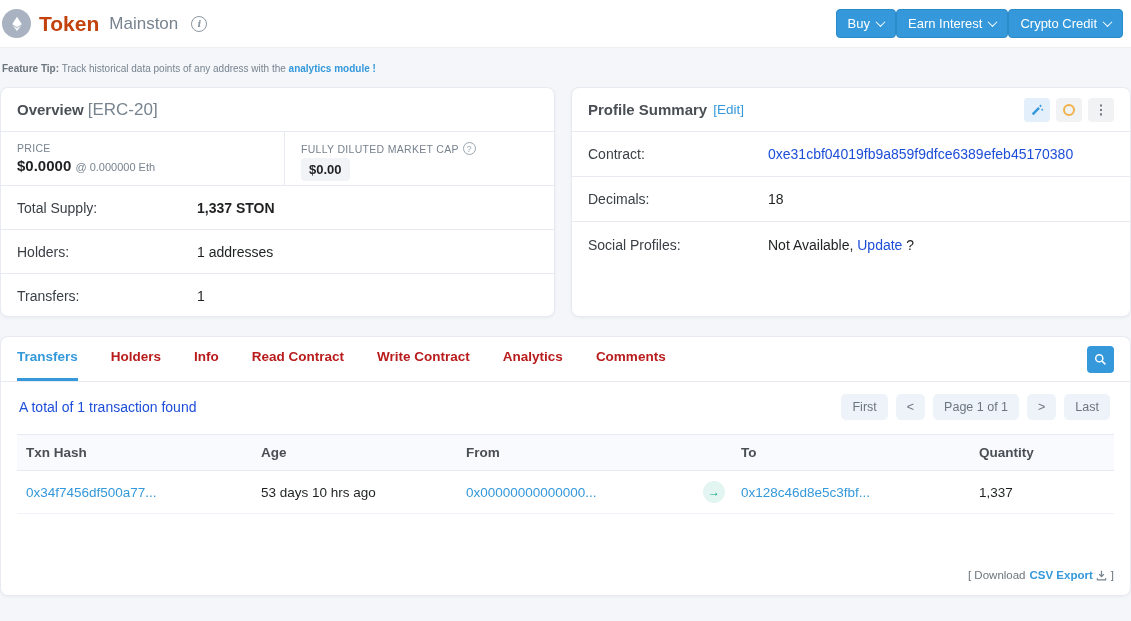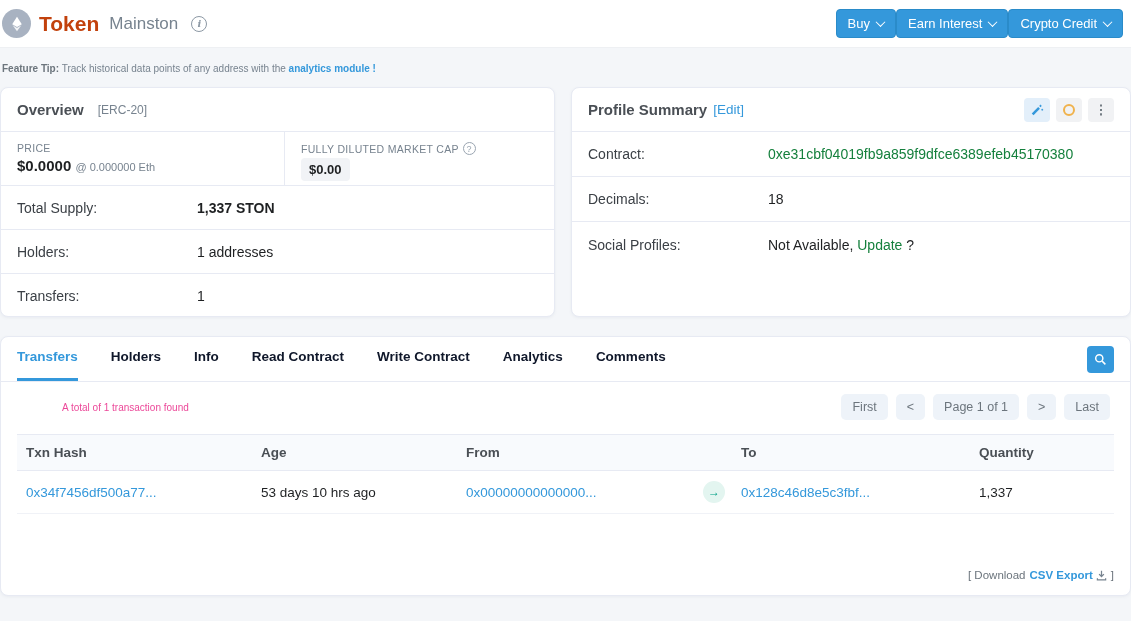--- a/index.html
+++ b/index.html
@@ -22,21 +22,21 @@
   .feature-tip b { color:#6c757d; }
   .tip-link { color:#3498db; font-weight:bold; text-decoration:none; }
 
   
   .cards-row { display:flex; gap:16px; height:230px; }
   .card { background:#fff; border:1px solid #e7eaf3; border-radius:8px; box-shadow:0 1px 3px rgba(100,110,140,.08); overflow:hidden; }
   .card-left { width:555px; }
   .card-right { width:560px; }
   .card-head { display:flex; align-items:center; padding:12px 16px; border-bottom:1px solid #e7eaf3; height:44px; }
   .card-title { font-size:15px; font-weight:bold; color:#4a4f55; }
-  .card-badge { font-size:12px; color:#77838f; margin-left:14px; }
+  .card-badge { font-size:17px; color:#77838f; margin-left:4px; }
   .edit-link { font-size:13.5px; color:#3498db; margin-left:6px; text-decoration:none; }
   .head-actions { margin-left:auto; display:flex; gap:6px; }
   .mini-btn { width:26px; height:24px; border-radius:4px; border:none; display:flex; align-items:center; justify-content:center; cursor:pointer; }
   .mini-wand { background:#e3effa; }
   .mini-gray { background:#f1f2f4; }
   .ring-icon { width:12px; height:12px; border:2px solid #f0b24c; border-radius:50%; }
   .kebab-icon { color:#6c757d; font-size:13px; font-weight:bold; letter-spacing:0; line-height:1; }
 
   
   .price-row { display:flex; border-bottom:1px solid #e7eaf3; height:54px; }
@@ -47,32 +47,32 @@
   .price-eth { font-size:11px; color:#77838f; font-weight:normal; }
   .cap-badge { display:inline-block; background:#f1f3f6; border-radius:4px; padding:4px 8px; font-size:13px; font-weight:bold; color:#1e2022; margin-top:3px; }
   .q-circle { width:13px; height:13px; border:1.2px solid #9aa5b1; border-radius:50%; color:#9aa5b1; font-size:9px; display:inline-flex; align-items:center; justify-content:center; }
 
   
   .kv-row { display:flex; align-items:center; padding:0 16px; height:44px; border-bottom:1px solid #e7eaf3; font-size:14px; }
   .kv-row:last-child { border-bottom:none; }
   .kv-label { width:180px; color:#3b4046; flex-shrink:0; }
   .kv-value { color:#1e2022; }
   .kv-bold { font-weight:bold; }
-  .kv-link { color:#15803d; text-decoration:none;text-align:right; }
+  .kv-link { color:#1d4ed8; text-decoration:none;text-align:right; }
   .card-right .kv-row { height:45px; }
 
   
   .bottom-card { margin-top:19px; background:#fff; border:1px solid #e7eaf3; border-radius:8px; box-shadow:0 1px 3px rgba(100,110,140,.08); height:260px; position:relative; }
   .tabs-row { display:flex; align-items:stretch; height:45px; border-bottom:1px solid #e7eaf3; padding:0 16px; position:relative; }
-  .tab { font-size:13.5px; font-weight:bold; color:#0f172a; display:flex; align-items:center; padding:0 0 2px 0; margin-right:33px; cursor:pointer; border-bottom:3px solid transparent; text-decoration:none; }
+  .tab { font-size:13.5px; font-weight:bold; color:#b91c1c; display:flex; align-items:center; padding:0 0 2px 0; margin-right:33px; cursor:pointer; border-bottom:3px solid transparent; text-decoration:none; }
   .tab.active { color:#3498db; border-bottom-color:#3498db; }
   .search-btn { position:absolute; right:16px; top:9px; width:27px; height:27px; background:#3498db; border:none; border-radius:4px; display:flex; align-items:center; justify-content:center; cursor:pointer; }
 
   .summary-row { display:flex; align-items:center; justify-content:space-between; padding:12px 20px 11px 18px; }
-  .summary-text { color:#ec4899; font-size:10px;margin-left:43px; }
+  .summary-text { color:#1d4ed8; font-size:14px; }
   .pagination { display:flex; gap:8px; }
   .page-btn { background:#eef3f9; color:#6c757d; border:none; border-radius:5px; font-size:12.5px; padding:6px 11px; cursor:pointer; font-family:inherit; }
   .page-btn.current { cursor:default; }
 
   table.tx { width:calc(100% - 32px); margin:3px 16px 0 16px; border-collapse:collapse; font-size:13.5px; }
   .tx thead th { background:#f8fafd; text-align:left; font-weight:bold; color:#4a4f55; padding:10px 8px; border-top:1px solid #e7eaf3; border-bottom:1px solid #e7eaf3; }
   .tx tbody td { padding:10px 8px; border-bottom:1px solid #f0f2f7; color:#1e2022; }
   .tx th:nth-child(1){ width:236px; padding-left:9px; } .tx td:nth-child(1){ padding-left:9px; }
   .tx th:nth-child(2){ width:205px; }
   .tx th:nth-child(3){ width:237px; }

